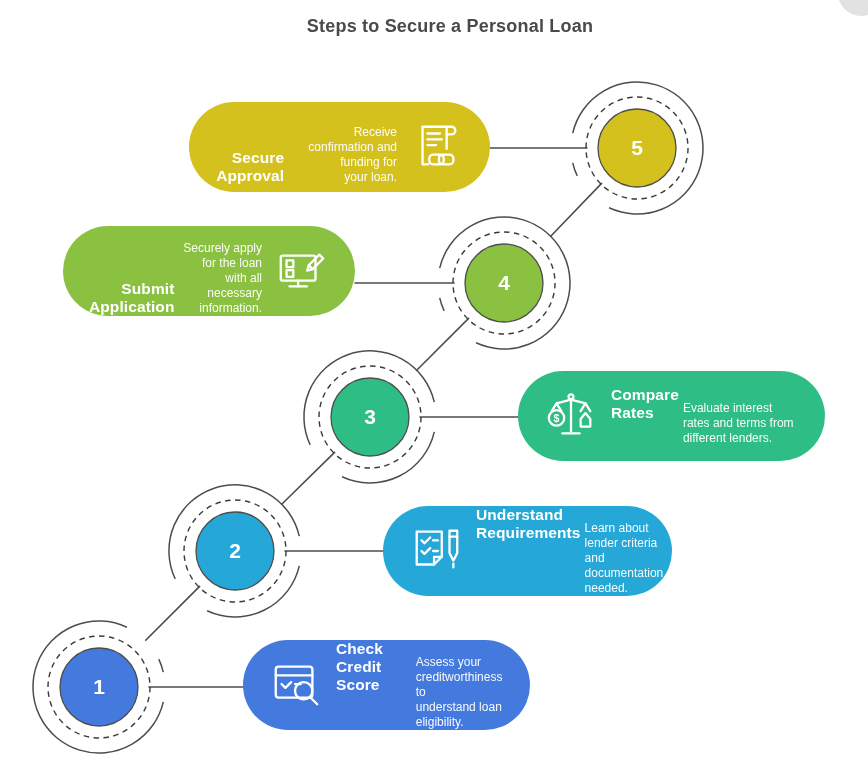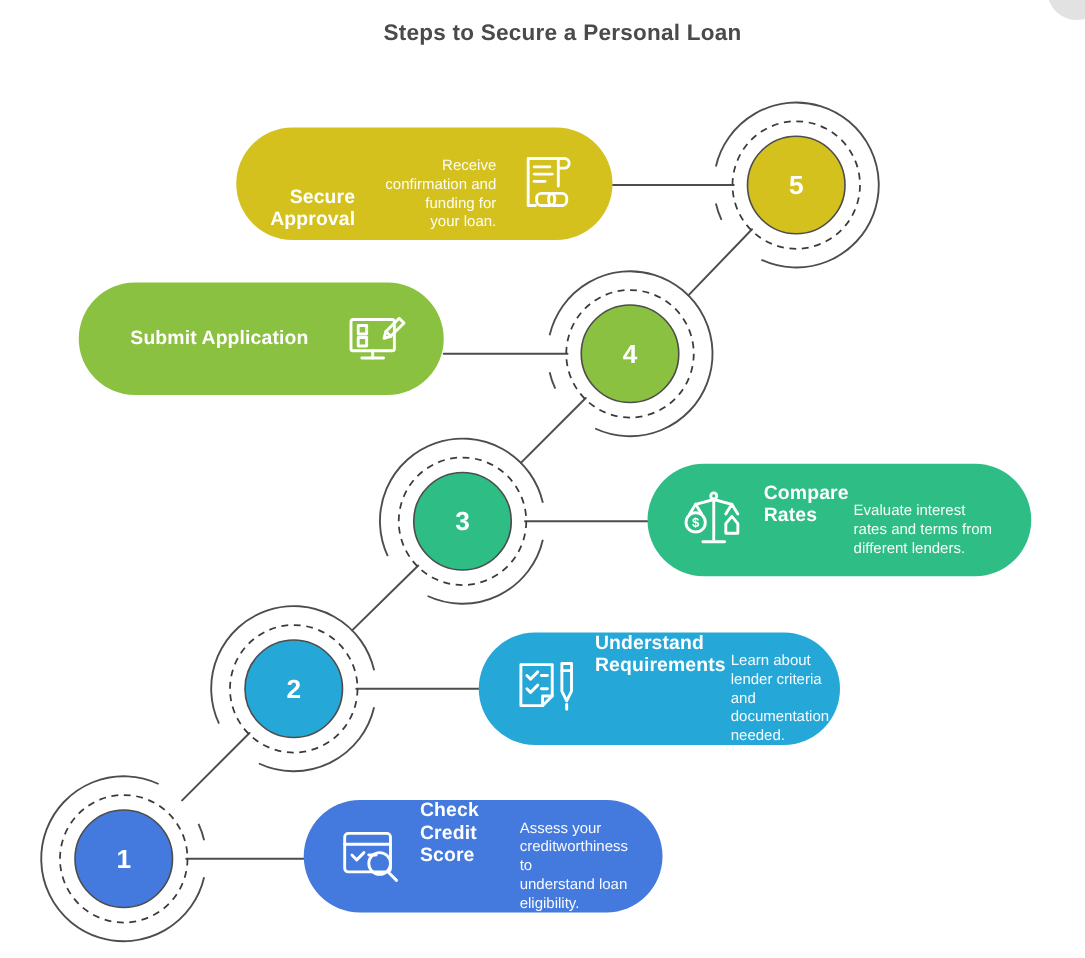--- a/index.html
+++ b/index.html
@@ -121,20 +121,22 @@
           <rect x="20" y="36" width="15" height="10" rx="4"></rect>
           <rect x="30" y="36" width="15" height="10" rx="4"></rect>
         </g>
       </svg>
     </div>
   </div>
 
   <div class="card right-align" style="left: 63px; top: 226px; width: 292px; height: 90px; background-color: rgb(139, 193, 64);">
     <div class="txt">
       <div class="card-title">Submit Application</div>
+      <div class="card-desc">Securely apply for the loan with all
+necessary information.</div>
     </div>
     <div class="icon-box">
       <svg viewBox="0 0 56 56">
         <g class="ic">
           <rect x="6" y="12" width="36" height="26" rx="2"></rect>
           <line x1="15" y1="44" x2="33" y2="44"></line>
           <line x1="24" y1="38" x2="24" y2="44"></line>
           <rect x="12" y="17" width="7" height="7"></rect>
           <rect x="12" y="27" width="7" height="7"></rect>
           <path d="M35 22 L46 11 L50 15 L39 26 Z"></path>

